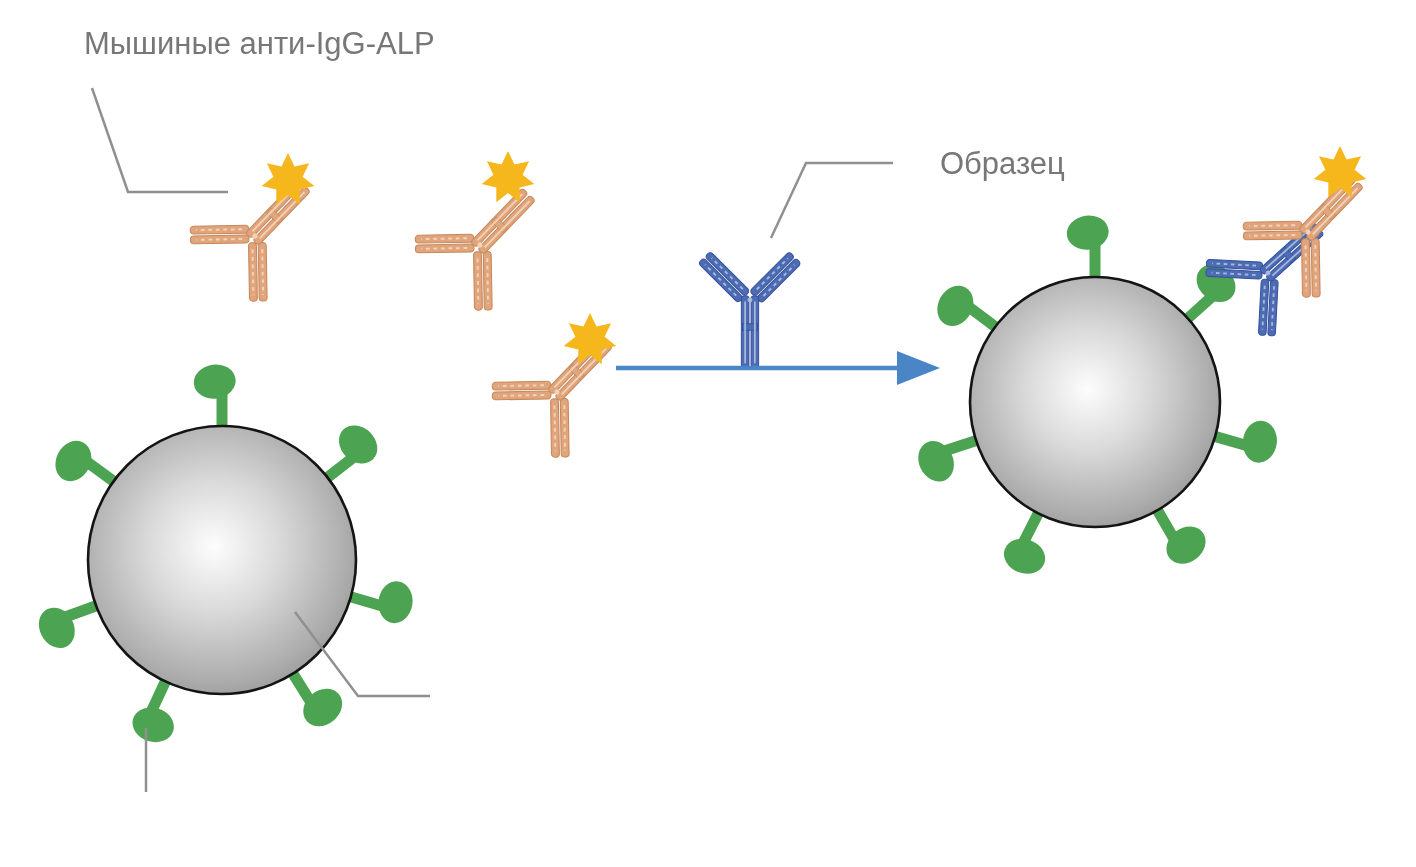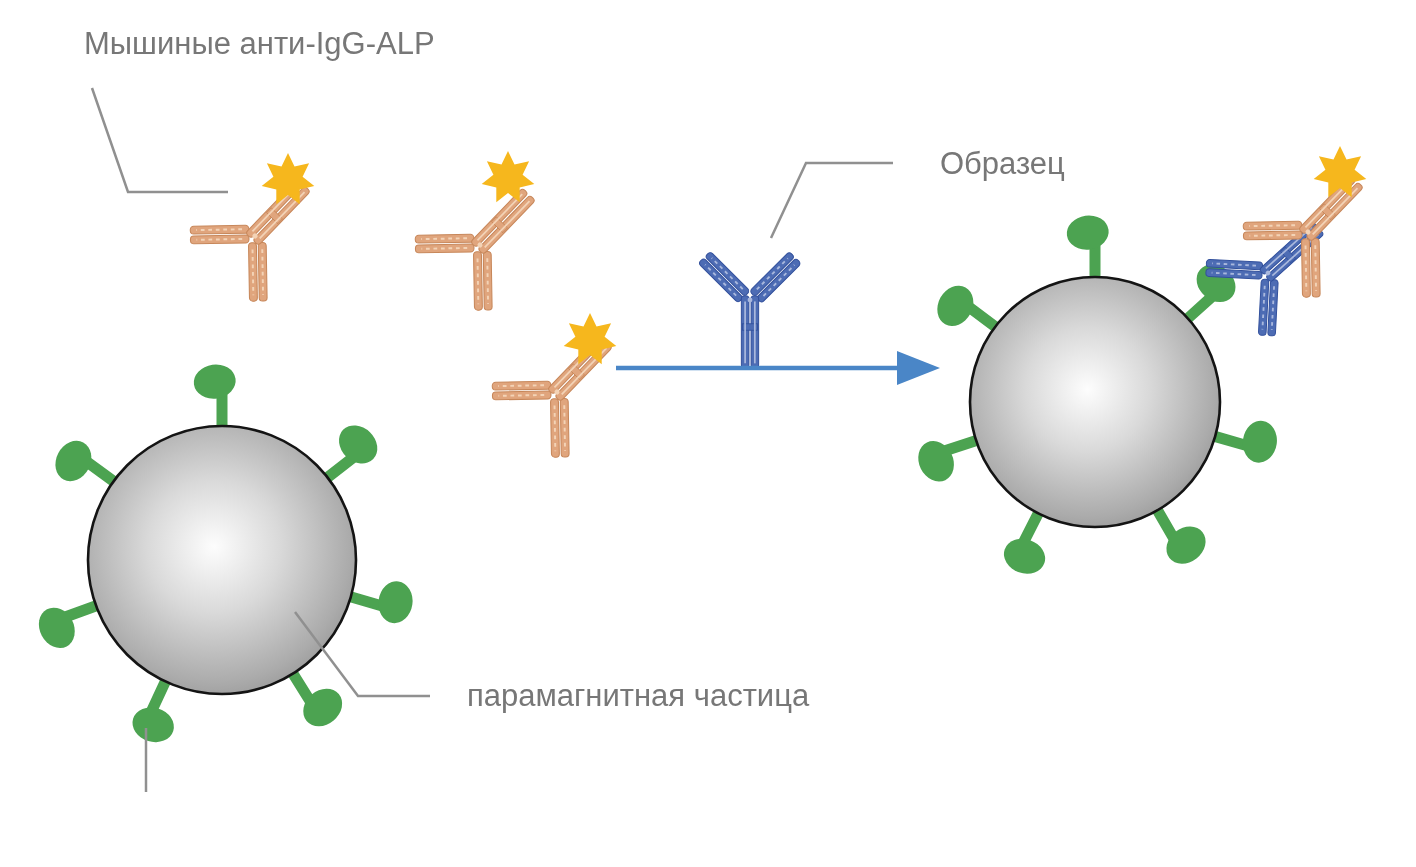--- a/index.html
+++ b/index.html
@@ -178,14 +178,13 @@
     <g style="stroke:var(--color-leader,#909090)" stroke-width="2.5" fill="none">
       <polyline points="92,88 128,192 228,192"></polyline>
       <polyline points="893,163 806,163 771,238"></polyline>
       <polyline points="295,612 358,696 430,696"></polyline>
       <line x1="146" y1="728" x2="146" y2="792"></line>
     </g>
   </svg>
 
   <div class="label label-reagent">Мышиные анти-IgG-ALP</div>
   <div class="label label-sample">Образец</div>
-  <div class="label label-particle">парамагнитная частица</div>
 </div>
 
 </body></html>

